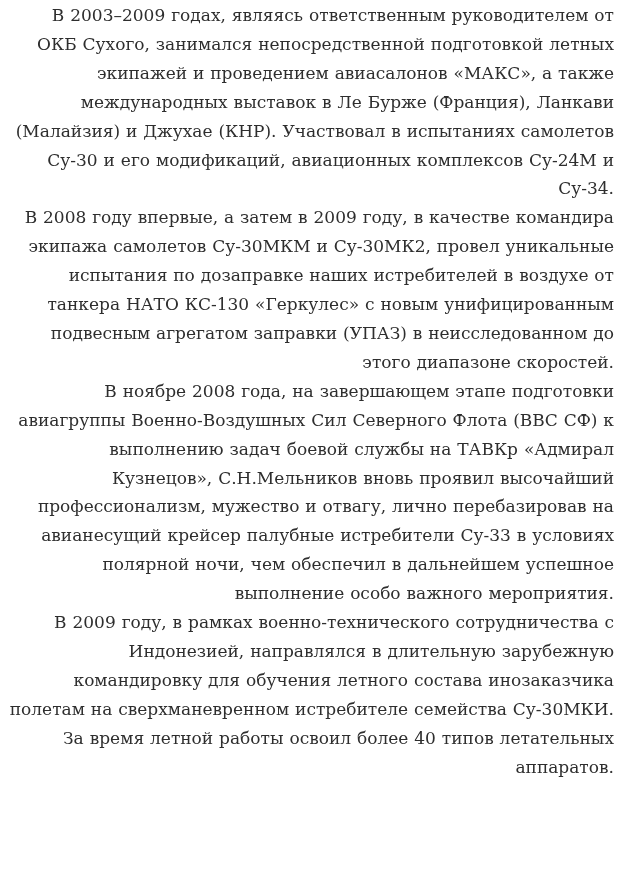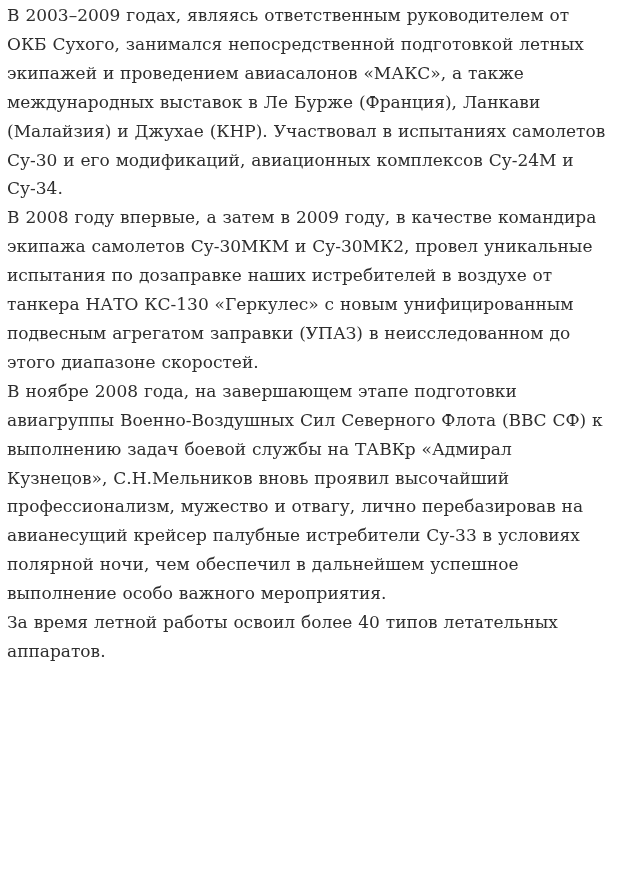--- a/index.html
+++ b/index.html
@@ -19,27 +19,28 @@
     height: 869px;
     padding: 1px 6px 0 7px;
     background: #ffffff;
   }
   .page p {
     margin: 0;
     padding: 0;
     font-size: 17px;
     line-height: 28.9px;
     color: #2e2e2e;
-    text-align: left;
+    text-align: right;
     word-spacing: 0.5px;
   }
 </style>
 </head>
 <body>
 
 <main class="page">
   <div>
       <p>В 2003–2009 годах, являясь ответственным руководителем от ОКБ Сухого, занимался непосредственной подготовкой летных экипажей и проведением авиасалонов «МАКС», а также международных выставок в Ле Бурже (Франция), Ланкави (Малайзия) и Джухае (КНР). Участвовал в испытаниях самолетов Су-30 и его модификаций, авиационных комплексов Су-24М и Су-34.</p>
       <p>В 2008 году впервые, а затем в 2009 году, в качестве командира экипажа самолетов Су-30МКМ и Су-30МК2, провел уникальные испытания по дозаправке наших истребителей в воздухе от танкера НАТО КС-130 «Геркулес» с новым унифицированным подвесным агрегатом заправки (УПАЗ) в неисследованном до этого диапазоне скоростей.</p>
       <p>В ноябре 2008 года, на завершающем этапе подготовки авиагруппы Военно-Воздушных Сил Северного Флота (ВВС СФ) к выполнению задач боевой службы на ТАВКр «Адмирал Кузнецов», С.Н.Мельников вновь проявил высочайший профессионализм, мужество и отвагу, лично перебазировав на авианесущий крейсер палубные истребители Су-33 в условиях полярной ночи, чем обеспечил в дальнейшем успешное выполнение особо важного мероприятия.</p>
+      <p>В 2009 году, в рамках военно-технического сотрудничества с Индонезией, направлялся в длительную зарубежную командировку для обучения летного состава инозаказчика полетам на сверхманевренном истребителе семейства Су-30МКИ.</p>
       <p>За время летной работы освоил более 40 типов летательных аппаратов.</p>
     </div>
 </main>
 
 </body></html>

